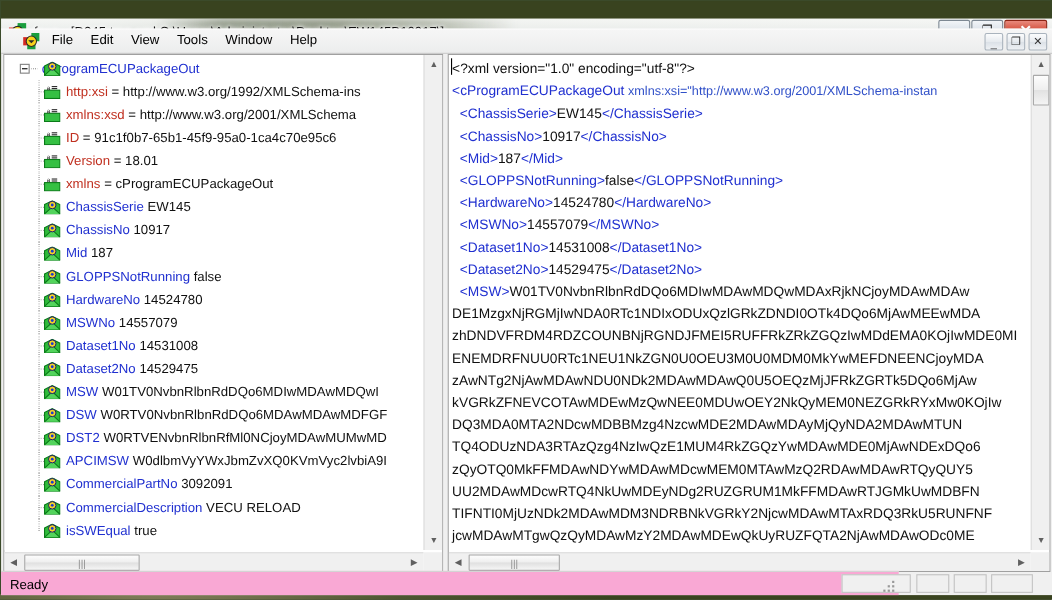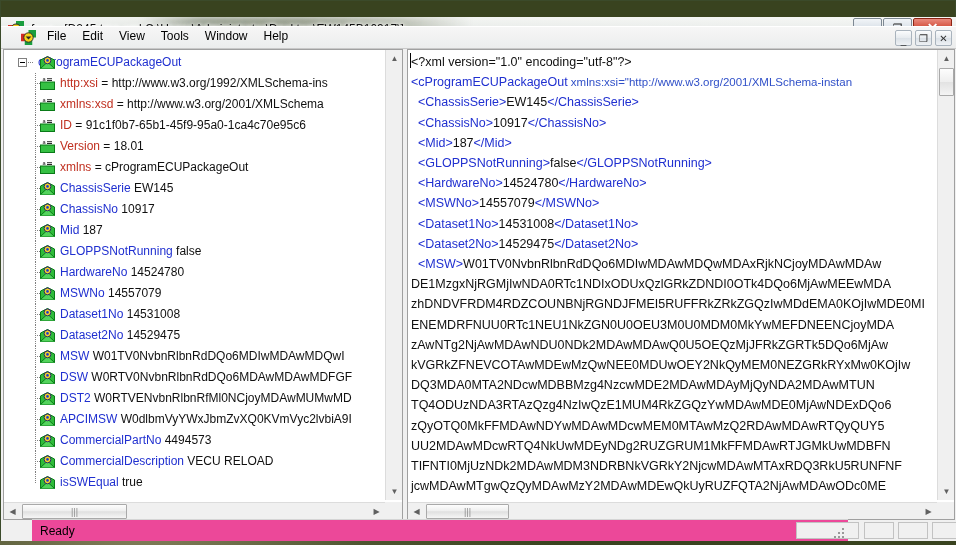--- a/index.html
+++ b/index.html
@@ -320,24 +320,23 @@
     right: 0; bottom: 0;
     width: 17px; height: 17px;
     background: #f0f0f0;
   }
 
   
   #statusbar {
     position: absolute;
     left: 0; bottom: 0;
     width: 816px; height: 22px;
-    background: #ec4899;
+    background: #f9a8d4;
     border-top: 1px solid #d4d4d4;
     box-sizing: border-box;
-    margin-left: 31px;
   }
   #status-text {
     position: absolute;
     left: 8px; top: 4px;
     font-size: 12px;
     color: #000000;
   }
   .status-panel {
     position: absolute;
     top: 2px; height: 17px;
@@ -528,21 +527,21 @@
                   <path d="M0.5 4 L7.5 0.5 L14.5 4 L14.5 12.5 L0.5 12.5 Z" fill="#2fbb3a" stroke="#0a7a18"></path>
                   <path d="M0.5 12.5 L7.5 6 L14.5 12.5" fill="#53d45c" stroke="#0a7a18"></path>
                   <circle cx="7.5" cy="4.4" r="3.4" fill="#f5d426" stroke="#1a1a6e" stroke-width="0.9"></circle>
                   <circle cx="7.5" cy="4.4" r="1.3" fill="#1a3ad0"></circle>
                 </svg><span class="label el-name">APCIMSW</span><span class="val"> W0dlbmVyYWxJbmZvXQ0KVmVyc2lvbiA9I</span></div>
               <div class="tnode child"><span class="guide"></span><span class="guide-h"></span><svg class="ico" viewBox="0 0 15 13">
                   <path d="M0.5 4 L7.5 0.5 L14.5 4 L14.5 12.5 L0.5 12.5 Z" fill="#2fbb3a" stroke="#0a7a18"></path>
                   <path d="M0.5 12.5 L7.5 6 L14.5 12.5" fill="#53d45c" stroke="#0a7a18"></path>
                   <circle cx="7.5" cy="4.4" r="3.4" fill="#f5d426" stroke="#1a1a6e" stroke-width="0.9"></circle>
                   <circle cx="7.5" cy="4.4" r="1.3" fill="#1a3ad0"></circle>
-                </svg><span class="label el-name">CommercialPartNo</span><span class="val"> 4494573</span></div>
+                </svg><span class="label el-name">CommercialPartNo</span><span class="val"> 3092091</span></div>
               <div class="tnode child"><span class="guide"></span><span class="guide-h"></span><svg class="ico" viewBox="0 0 15 13">
                   <path d="M0.5 4 L7.5 0.5 L14.5 4 L14.5 12.5 L0.5 12.5 Z" fill="#2fbb3a" stroke="#0a7a18"></path>
                   <path d="M0.5 12.5 L7.5 6 L14.5 12.5" fill="#53d45c" stroke="#0a7a18"></path>
                   <circle cx="7.5" cy="4.4" r="3.4" fill="#f5d426" stroke="#1a1a6e" stroke-width="0.9"></circle>
                   <circle cx="7.5" cy="4.4" r="1.3" fill="#1a3ad0"></circle>
                 </svg><span class="label el-name">CommercialDescription</span><span class="val"> VECU RELOAD</span></div>
               <div class="tnode child"><span class="guide" style="height:11px;"></span><svg class="ico" viewBox="0 0 15 13">
                   <path d="M0.5 4 L7.5 0.5 L14.5 4 L14.5 12.5 L0.5 12.5 Z" fill="#2fbb3a" stroke="#0a7a18"></path>
                   <path d="M0.5 12.5 L7.5 6 L14.5 12.5" fill="#53d45c" stroke="#0a7a18"></path>
                   <circle cx="7.5" cy="4.4" r="3.4" fill="#f5d426" stroke="#1a1a6e" stroke-width="0.9"></circle>

